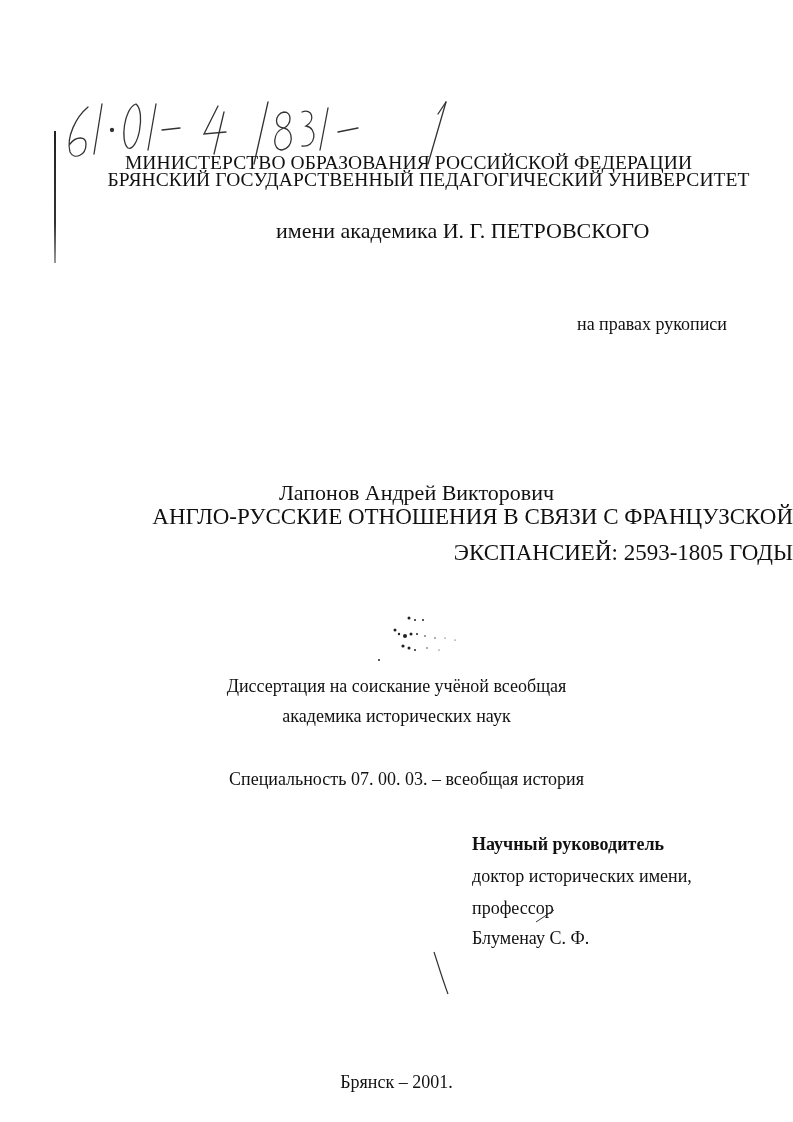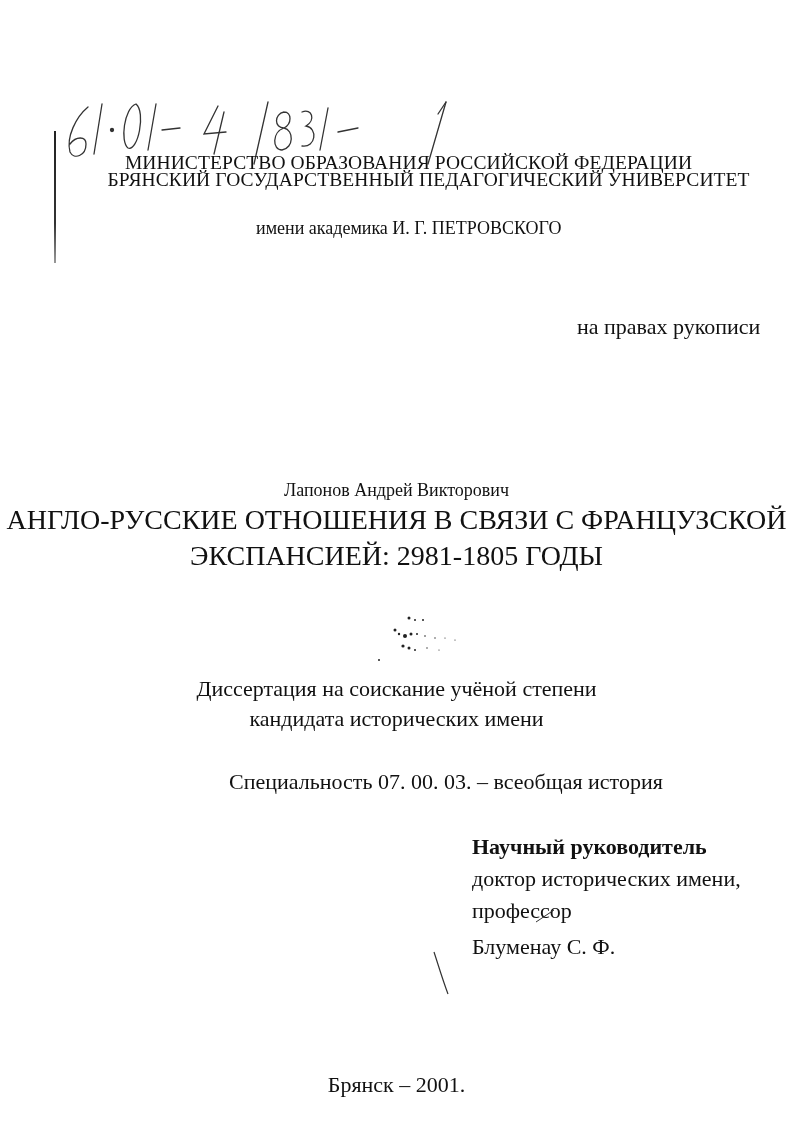--- a/index.html
+++ b/index.html
@@ -4,23 +4,23 @@
   <style>
     html, body { margin: 0; padding: 0; background: #ffffff; }
     body { width: 793px; height: 1122px; position: relative; overflow: hidden;
            font-family: "Liberation Serif", "DejaVu Serif", serif; color: #111; }
     .abs { position: absolute; white-space: nowrap; }
     .center { left: 0; width: 793px; text-align: center; }
     .scan-line { position: absolute; left: 54px; top: 131px; width: 2px; height: 132px;
                  background: linear-gradient(#222 0%, #333 70%, #999 100%); }
     .handwritten { position: absolute; left: 58px; top: 92px; width: 440px; height: 80px; }
     .t-upper { font-size: 19.5px; letter-spacing: 0.1px; }
-    .t-sub { font-size: 18px; }
-    .t-body { font-size: 22px; }
-    .t-title { font-size: 28px; }
+    .t-sub { font-size: 22px; margin-left: 20px; }
+    .t-body { font-size: 18px; }
+    .t-title { font-size: 23px; text-align: right; }
     .stamp { position: absolute; left: 365px; top: 608px; width: 120px; height: 55px; }
     .mark { position: absolute; }
   </style>
 </head>
 <body>
 
 <div class="scan-line"></div>
 
 <svg class="handwritten" viewBox="0 0 440 80">
   <g fill="none" stroke="#333" stroke-width="1.3" stroke-linecap="round">
@@ -56,21 +56,21 @@
 </svg>
 
 <div class="abs center t-upper" style="top:152px;padding-left:12px;">МИНИСТЕРСТВО ОБРАЗОВАНИЯ РОССИЙСКОЙ ФЕДЕРАЦИИ</div>
 <div class="abs center t-upper" style="top:169px;padding-left:32px;">БРЯНСКИЙ ГОСУДАРСТВЕННЫЙ ПЕДАГОГИЧЕСКИЙ УНИВЕРСИТЕТ</div>
 <div class="abs t-sub" style="top:218px; left:256px;">имени академика И. Г. ПЕТРОВСКОГО</div>
 
 <div class="abs t-body" style="top:314px; left:577px;">на правах рукописи</div>
 
 <div class="abs center t-sub" style="top:480px;">Лапонов Андрей Викторович</div>
 <div class="abs center t-title" style="top:504px;">АНГЛО-РУССКИЕ ОТНОШЕНИЯ В СВЯЗИ С ФРАНЦУЗСКОЙ</div>
-<div class="abs center t-title" style="top:540px;">ЭКСПАНСИЕЙ: 2981-1805 ГОДЫ</div>
+<div class="abs center t-title" style="top:540px;">ЭКСПАНСИЕЙ: 2593-1805 ГОДЫ</div>
 
 <svg class="stamp" viewBox="0 0 120 55">
   <g fill="#222">
     <circle cx="44" cy="10" r="1.5"></circle>
       <circle cx="50" cy="12" r="1"></circle>
       <circle cx="58" cy="12" r="1"></circle>
     <circle cx="30" cy="22" r="1.5"></circle>
       <circle cx="34" cy="26" r="1.2"></circle>
       <circle cx="40" cy="28" r="2"></circle>
     <circle cx="46" cy="26" r="1.5"></circle>
@@ -81,29 +81,29 @@
       <circle cx="90" cy="32" r="0.6"></circle>
     <circle cx="38" cy="38" r="1.6"></circle>
       <circle cx="44" cy="40" r="1.5"></circle>
       <circle cx="50" cy="42" r="1"></circle>
     <circle cx="62" cy="40" r="0.7"></circle>
       <circle cx="74" cy="42" r="0.6"></circle>
       <circle cx="14" cy="52" r="1"></circle>
   </g>
 </svg>
 
-<div class="abs center t-body" style="top:676px;">Диссертация на соискание учёной степени</div>
-<div class="abs center t-body" style="top:706px;">кандидата исторических имени</div>
+<div class="abs center t-body" style="top:676px;">Диссертация на соискание учёной всеобщая</div>
+<div class="abs center t-body" style="top:706px;">академика исторических наук</div>
 
 <div class="abs t-body" style="top:769px; left:229px;">Специальность 07. 00. 03. – всеобщая история</div>
 
 <div class="abs t-body" style="top:834px; left:472px;font-weight:bold;">Научный руководитель</div>
 <div class="abs t-body" style="top:866px; left:472px;">доктор исторических имени,</div>
 <div class="abs t-body" style="top:898px; left:472px;">профессор</div>
-<div class="abs t-body" style="top:928px; left:472px;margin-top:6px;">Блуменау С. Ф.</div>
+<div class="abs t-body" style="top:928px; left:472px;">Блуменау С. Ф.</div>
 
 <svg class="mark" style="left:534px; top:908px; width:24px; height:16px;" viewBox="0 0 24 16">
   <path d="M2 14 L20 2" stroke="#333" stroke-width="1" fill="none"></path>
 </svg>
 <svg class="mark" style="left:430px; top:950px; width:24px; height:46px;" viewBox="0 0 24 46">
   <path d="M4 2 C8 14, 12 28, 18 44" stroke="#333" stroke-width="1.2" fill="none"></path>
 </svg>
 
 <div class="abs center t-body" style="top:1072px;">Брянск – 2001.</div>
 

